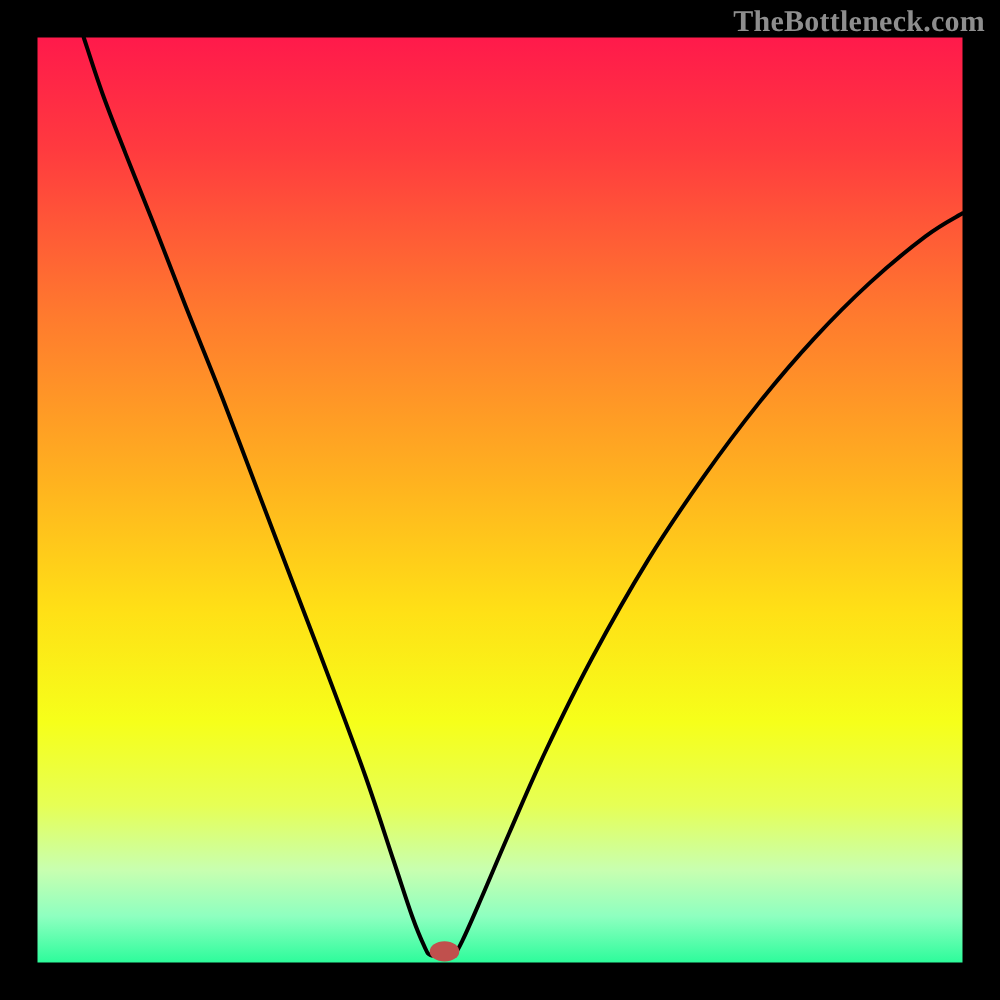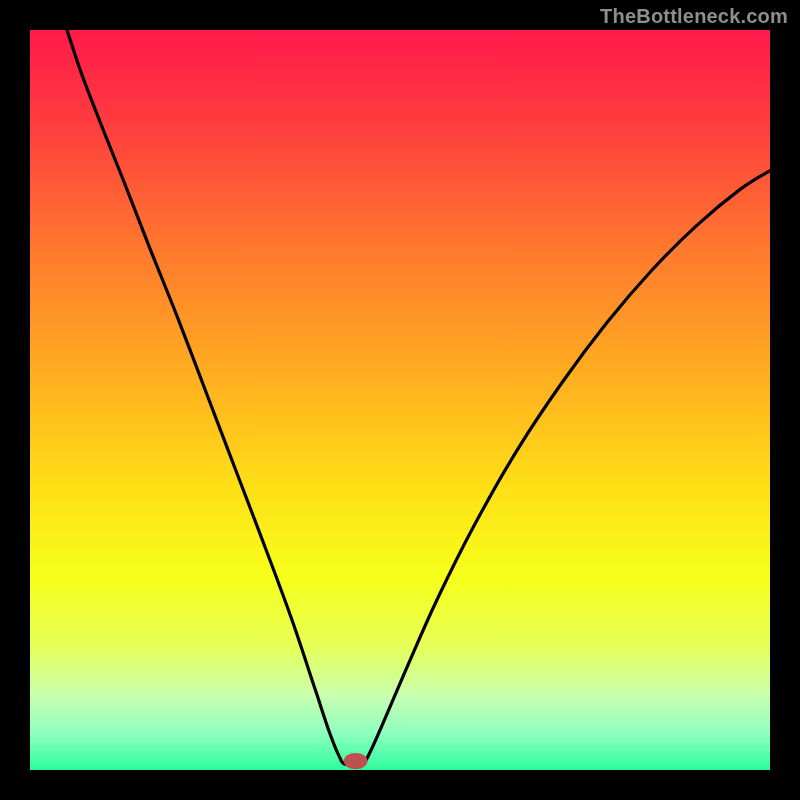--- a/index.html
+++ b/index.html
@@ -15,22 +15,22 @@
     position: absolute;
     top: 0;
     left: 0;
     width: 800px;
     height: 800px;
   }
   .watermark {
     position: absolute;
     top: 5px;
     right: 12px;
-    font-family: Liberation Sans, sans-serif;
-    font-size: 20px;
+    font-family: Liberation Serif, serif;
+    font-size: 24px;
     font-weight: bold;
     color: #8e8e8e;
     letter-spacing: 0.2px;
   }
   svg {
     display: block;
   }
 </style>
 </head>
 <body>

